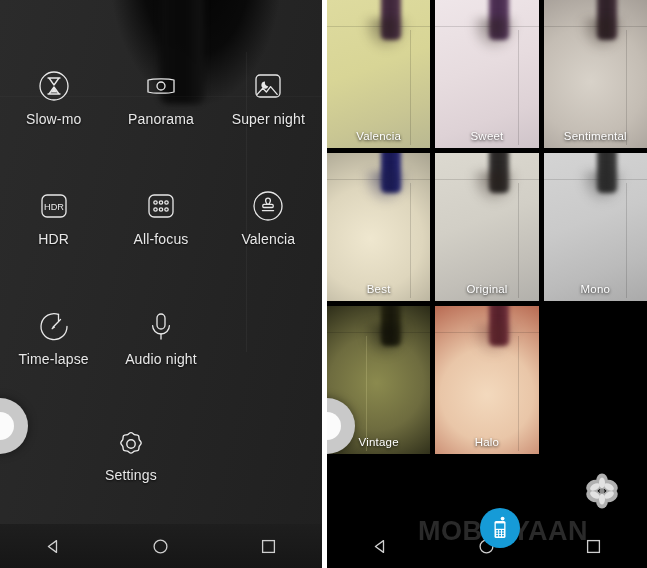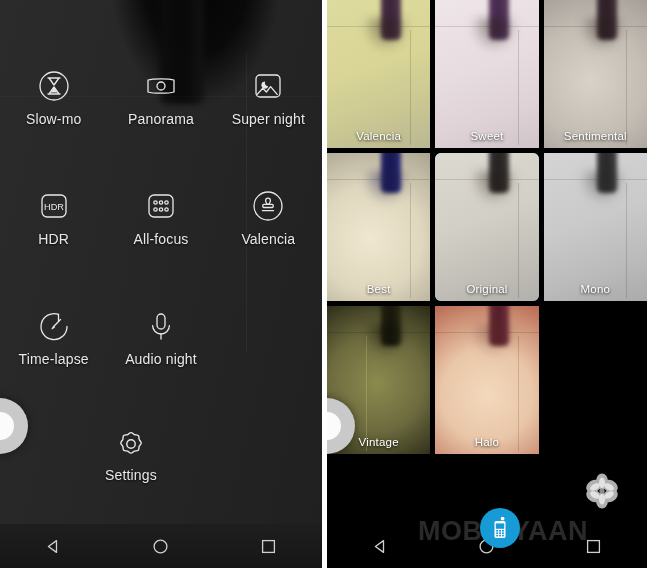--- a/index.html
+++ b/index.html
@@ -105,21 +105,21 @@
   .shot .shadow{
     position:absolute; left:34%; top:18px; width:46%; height:34px;
     background:radial-gradient(ellipse at 50% 20%, rgba(40,30,25,.55), rgba(0,0,0,0) 70%);
     filter:blur(4px);
   }
   .tile-label{
     position:absolute; left:0; right:0; bottom:6px;
     text-align:center; font-size:11.5px; color:#fff;
     text-shadow:0 1px 3px rgba(0,0,0,.85); letter-spacing:.2px;
   }
-  .tile.selected{ outline:2px solid #3fd3d3; outline-offset:-2px;border-radius:6px; }
+  .tile.selected{ outline:2px solid #3fd3d3; outline-offset:-2px; }
 
   .filter-bar{
     position:absolute; left:0; top:462px; width:320px; height:60px;
     background:#000;
   }
   .flower-btn{
     position:absolute; right:24px; top:8px; width:42px; height:42px;
     cursor:pointer;
   }
 

